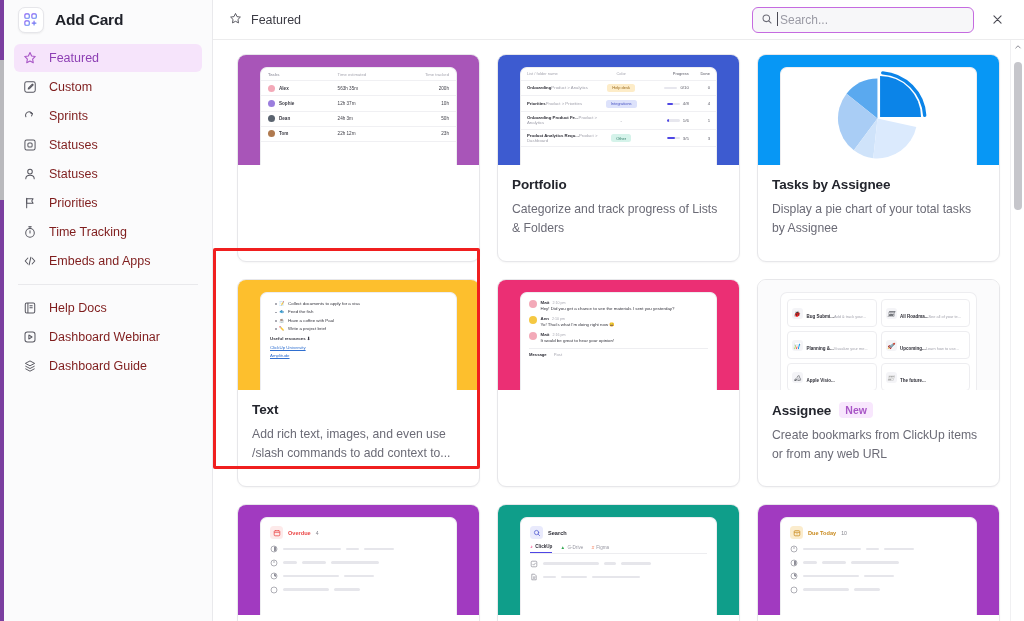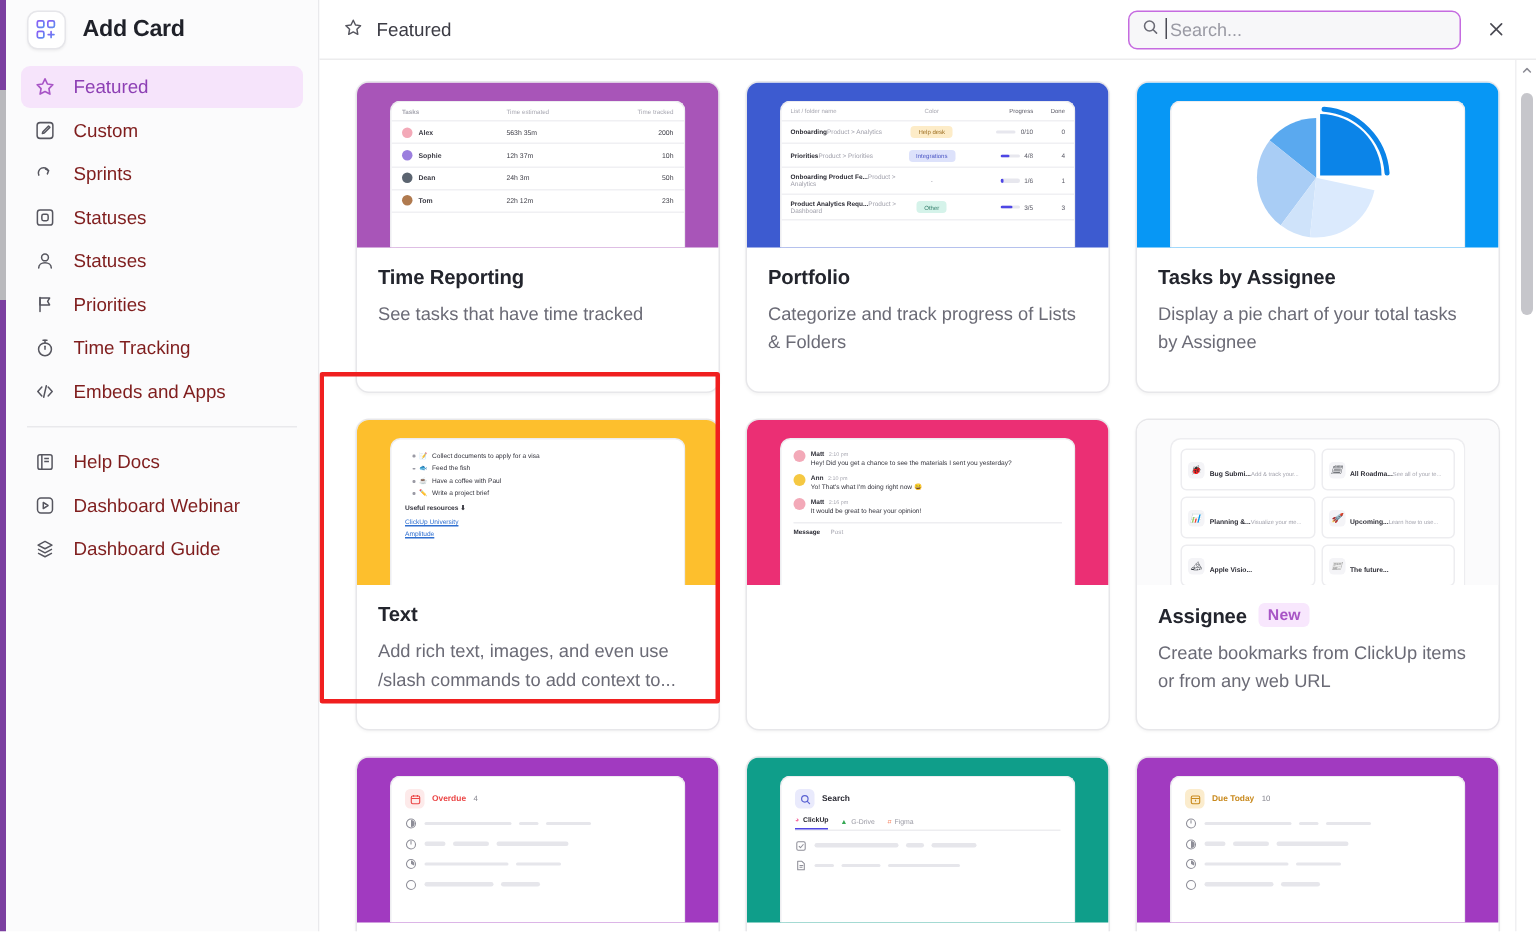--- a/index.html
+++ b/index.html
@@ -376,26 +376,20 @@
                   <span class="c1">
                       <i class="av" style="background:#b07a4f"></i>
                       <span>Tom</span>
                     </span>
                   <span class="c2">22h 12m</span>
                   <span class="c3">23h</span>
                 </div>
               </div>
             </div>
           </div>
-          <div class="card-body">
-            <div class="card-title">
-                <span>Time Reporting</span>
-              </div>
-            <div class="card-desc">See tasks that have time tracked</div>
-          </div>
         </article>
 
         <article class="card">
           <div class="preview" style="background:#3d5bd0">
             <div class="preview-pane">
               <div class="pf">
                 <div class="r hd">
                   <span class="n1">List / folder name</span>
                   <span class="n2">Color</span>
                   <span class="n3">Progress</span>

